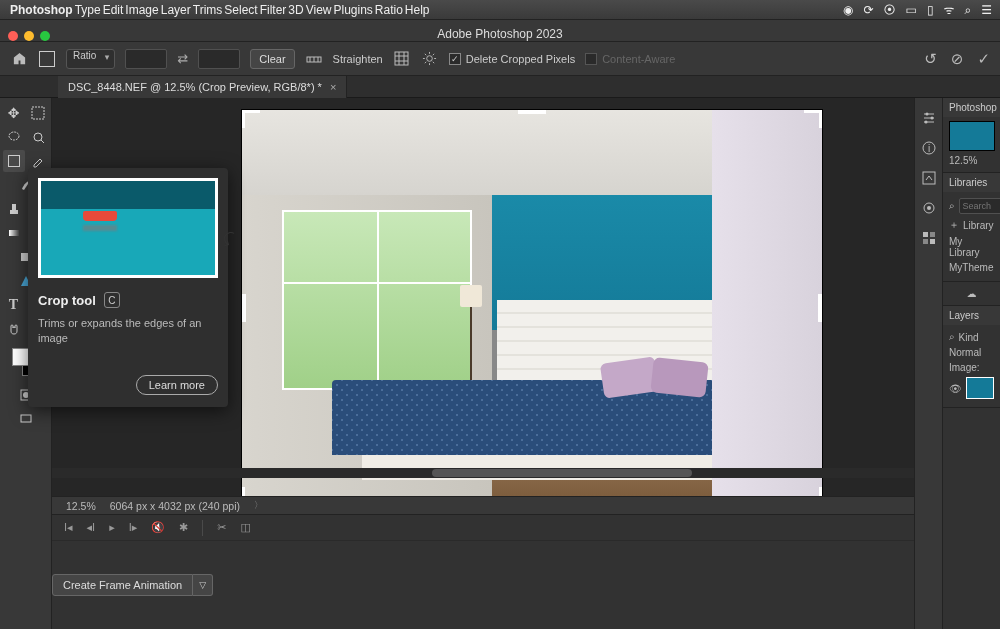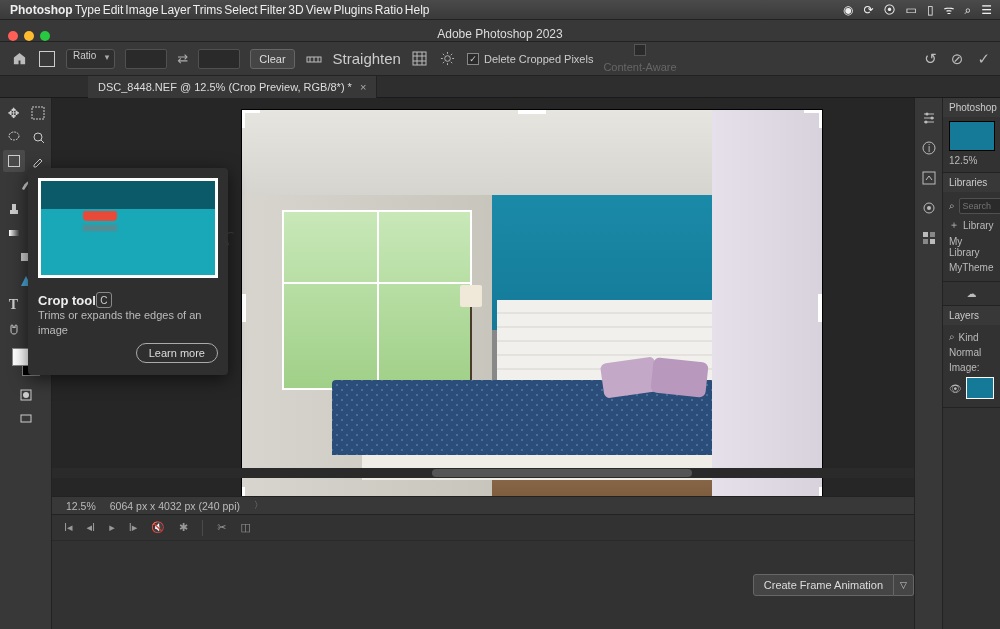--- a/index.html
+++ b/index.html
@@ -21,29 +21,29 @@
 
 .options-bar { height: 34px; background: #383838; display: flex; align-items: center; gap: 10px; padding: 0 10px; border-bottom: 1px solid #222; }
 .options-bar .ico { width: 18px; height: 18px; display: inline-flex; align-items: center; justify-content: center; color: #bbb; }
 .crop-glyph { width: 16px; height: 16px; border: 1.5px solid #ccc; position: relative; }
 .crop-glyph::before, .crop-glyph::after { content:""; position:absolute; background:#ccc; }
 .sel-ratio { background:#2f2f2f; border:1px solid #555; color:#ccc; height:20px; font-size:10px; padding:0 18px 0 6px; border-radius:3px; position:relative; }
 .sel-ratio::after { content:"▾"; position:absolute; right:5px; top:2px; font-size:9px; color:#aaa; }
 .field { width:42px; height:20px; background:#2a2a2a; border:1px solid #505050; border-radius:2px; }
 .swap { color:#aaa; font-size:13px; }
 .btn-clear { background:#454545; border:1px solid #666; color:#ddd; height:20px; padding:0 8px; border-radius:3px; font-size:11px; }
-.opt-label { color:#ccc; font-size:15px; }
+.opt-label { color:#ccc; font-size:11px; }
 .opt-check { display:flex; align-items:center; gap:5px; }
 .chk { width:12px; height:12px; border:1px solid #888; background:#2a2a2a; display:inline-flex; align-items:center; justify-content:center; font-size:9px; color:#ccc; }
-.opt-dim { color:#666;flex-direction:column; }
+.opt-dim { color:#666; }
 .options-bar .spacer { flex:1; }
 .commit { display:flex; gap:14px; font-size:15px; color:#bbb; }
 
 
-.doc-tabs { height: 22px; background: #2e2e2e; display: flex; align-items: center; padding-left: 88px; border-bottom: 1px solid #1a1a1a; }
+.doc-tabs { height: 22px; background: #2e2e2e; display: flex; align-items: center; padding-left: 58px; border-bottom: 1px solid #1a1a1a; }
 .doc-tab { background:#383838; height:22px; display:flex; align-items:center; padding:0 10px; font-size:11px; color:#ddd; border-right:1px solid #222; gap:8px; }
 .doc-tab .x { color:#aaa; font-size:11px; }
 
 
 .workspace { display:flex; height: calc(629px - 20px - 22px - 34px - 22px); }
 .lefttools { width:52px; background:#383838; border-right:1px solid #222; display:flex; flex-direction:column; align-items:center; padding-top:4px; position:relative; }
 .toolrow { display:flex; gap:2px; margin-bottom:2px; }
 .tool { width:22px; height:22px; display:flex; align-items:center; justify-content:center; color:#ccc; border-radius:2px; font-size:14px; }
 .tool.single { width:22px; }
 .fgbg { position:relative; width:28px; height:28px; margin-top:6px; }
@@ -83,33 +83,33 @@
 
 .status-bar { height:18px; background:#383838; display:flex; align-items:center; gap:14px; padding:0 14px; font-size:10.5px; color:#bbb; border-top:1px solid #222; }
 .status-bar .carets { color:#888; letter-spacing:4px; font-size:9px; }
 .hscroll { position:absolute; bottom:18px; left:0; right:0; height:10px; background:#2a2a2a; }
 .hscroll .thumb { position:absolute; left:380px; width:260px; top:1px; bottom:1px; background:#555; border-radius:4px; }
 
 .timeline { height:115px; background:#323232; border-top:1px solid #222; display:flex; flex-direction:column; }
 .tl-header { height:22px; background:#383838; display:flex; align-items:center; padding:0 10px; border-bottom:1px solid #222; justify-content:space-between; }
 .tl-controls { height:26px; display:flex; align-items:center; gap:14px; padding:0 12px; color:#999; font-size:11px; border-bottom:1px solid #2a2a2a; }
 .tl-controls .sep { width:1px; height:16px; background:#4a4a4a; }
-.tl-body { flex:1; display:flex; align-items:center; justify-content:flex-end; }
+.tl-body { flex:1; display:flex; align-items:center; justify-content:flex-start; }
 .frame-btn { display:flex; align-items:center; }
 .frame-btn .lbl { background:#454545; border:1px solid #666; height:22px; padding:0 10px; display:flex; align-items:center; border-radius:3px 0 0 3px; font-size:11px; color:#ddd; }
 .frame-btn .dd { background:#454545; border:1px solid #666; border-left:none; height:22px; width:20px; display:flex; align-items:center; justify-content:center; border-radius:0 3px 3px 0; font-size:9px; color:#ccc; }
 
 
 .tooltip-card { position:absolute; left:28px; top:70px; width:200px; background:#2f2f2f; border-radius:4px; box-shadow:0 4px 18px rgba(0,0,0,.6); padding:10px 10px 12px; z-index:50; }
 .tooltip-card .preview { width:100%; height:100px; background:linear-gradient(#0a5a6a 0 30%,#18a8b8 30% 100%); border:3px solid #fff; position:relative; margin-bottom:14px; }
 .tooltip-card .boat { position:absolute; top:30px; left:42px; width:34px; height:10px; background:#e84a3a; border-radius:2px 2px 4px 4px; }
 .tooltip-card .reflect { position:absolute; top:44px; left:42px; width:34px; height:6px; background:rgba(232,74,58,.3); filter:blur(1px); }
-.tooltip-card h3 { color:#eee; font-size:13px; font-weight:600; display:flex; align-items:center; }
+.tooltip-card h3 { color:#eee; font-size:13px; font-weight:600; display:flex; align-items:center; gap:8px; margin-bottom:8px; }
 .tooltip-card .key { border:1px solid #888; border-radius:3px; width:16px; height:16px; display:inline-flex; align-items:center; justify-content:center; font-size:10px; color:#ccc; font-weight:400; }
-.tooltip-card p { color:#bbb; font-size:11px; line-height:1.4; margin-bottom:4px; }
+.tooltip-card p { color:#bbb; font-size:11px; line-height:1.4; margin-bottom:28px; }
 .tooltip-card .learn { float:right; border:1px solid #aaa; border-radius:11px; padding:3px 12px; font-size:11px; color:#ddd; }
 .rot-cursor { position:absolute; right:-18px; top:48px; font-size:16px; color:#333; transform:rotate(30deg); }
 
 
 .right-dock { width:28px; background:#383838; border-left:1px solid #222; display:flex; flex-direction:column; align-items:center; gap:14px; padding-top:12px; color:#bbb; font-size:14px; }
 .right-panels { width:58px; background:#323232; border-left:1px solid #222; font-size:10px; color:#bbb; overflow:hidden; }
 .rp-sec { padding:6px 6px; border-bottom:1px solid #222; }
 .rp-tab { background:#383838; padding:4px 6px; margin:-6px -6px 4px; font-size:10px; color:#ccc; }
 .rp-thumb { width:46px; height:30px; background:#147a98; border:1px solid #000; margin-bottom:4px; }
 .rp-row { display:flex; align-items:center; gap:4px; padding:2px 0; }

